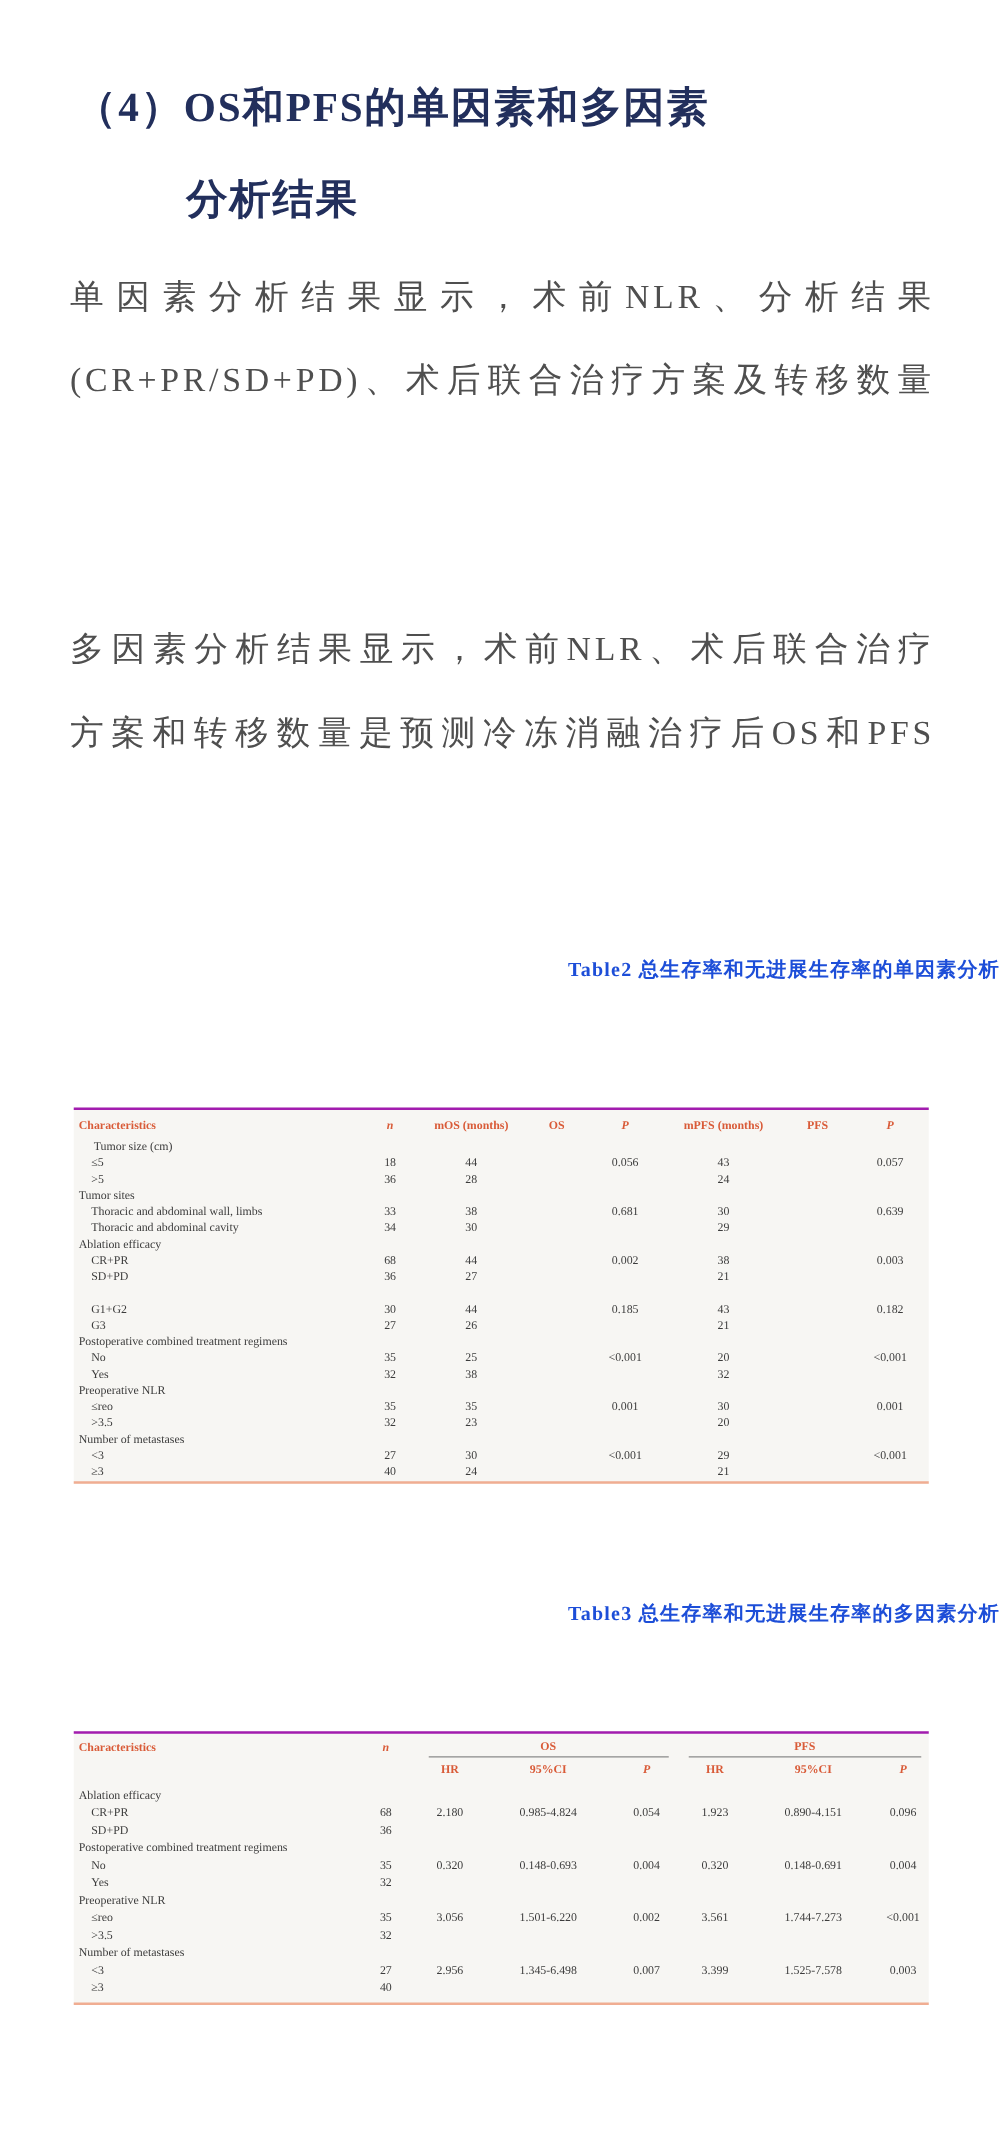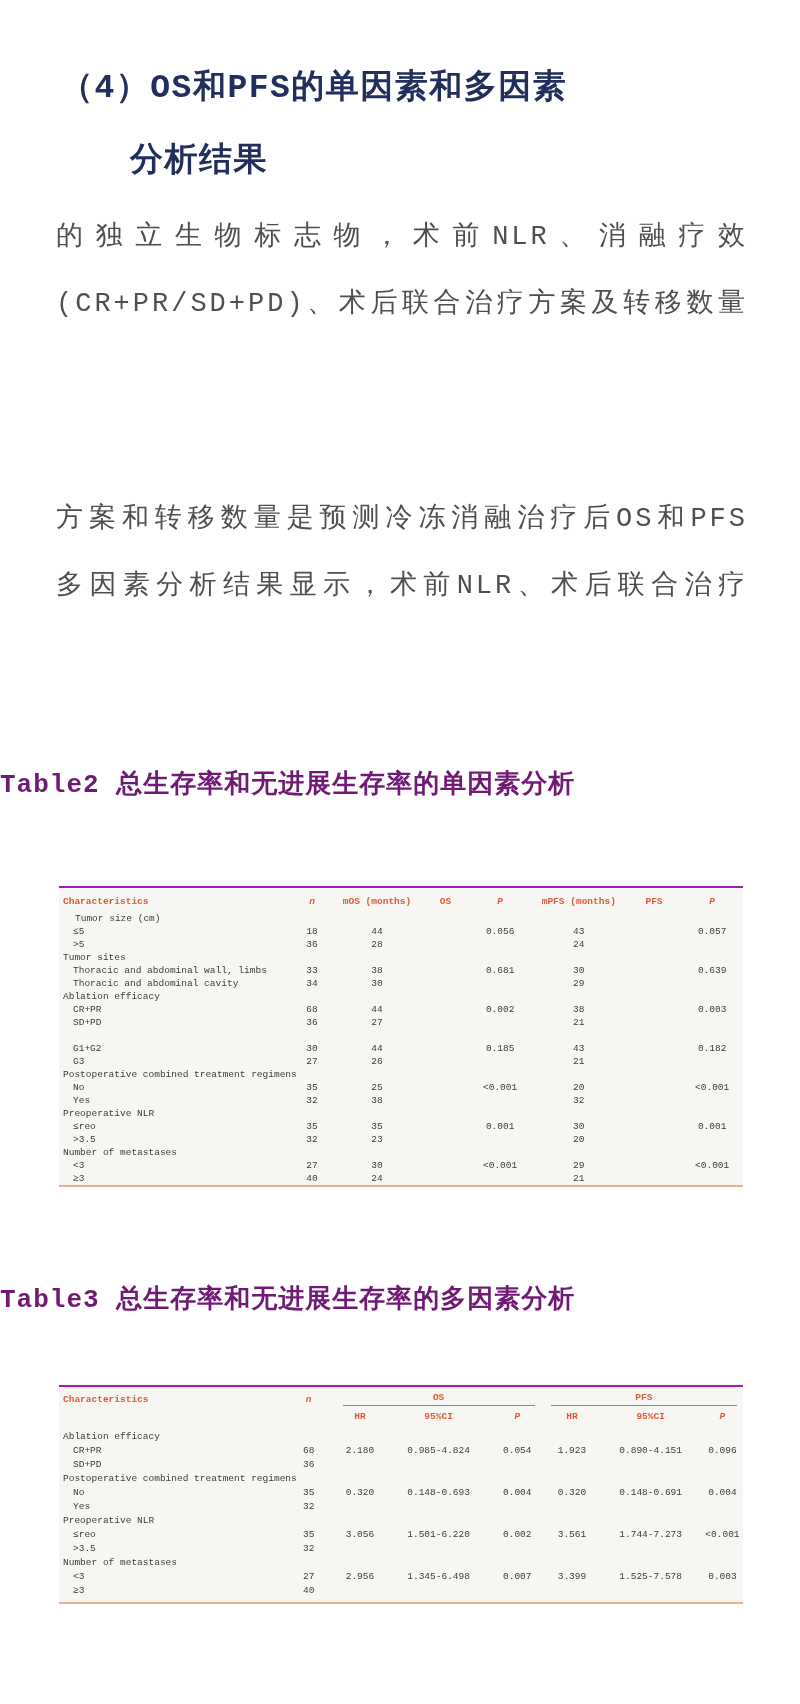--- a/index.html
+++ b/index.html
@@ -1,34 +1,34 @@
 <!DOCTYPE html>
 <html><head>
 <meta charset="utf-8">
 <style>
   html,body { margin:0; padding:0; background:#ffffff; }
   .doc {
     position:relative; width:800px; height:1644px; background:#ffffff;
-    font-family:Liberation Mono, monospace; overflow:hidden;
+    font-family:Liberation Serif, serif; overflow:hidden;
   }
 
   
   .heading { position:absolute; top:64px; left:60px; right:50px;
              color:#222f5c; font-weight:bold; font-size:33px; letter-spacing:1.5px; }
-  .h-line2 { margin-top:28px; margin-left:70px; }
+  .h-line2 { margin-top:28px; margin-left:89px; }
 
   
   .para { position:absolute; left:56px; width:692px; color:#4f4f4f;
           font-size:27px; letter-spacing:3px; }
   .pline { line-height:67px; white-space:nowrap; }
   .pline.just { text-align:justify; text-align-last:justify; }
 
   
-  .tbl-title { position:absolute; left:0; width:100%; text-align:left;
-               color:#701a75; font-weight:bold; font-size:26px; letter-spacing:1px; }
+  .tbl-title { position:absolute; left:0; width:100%; text-align:right;
+               color:#1d4ed8; font-weight:bold; font-size:16px; letter-spacing:1px; }
   #t2title { top:766px; }
   #t3title { top:1281px; }
 
   
   .tablewrap { position:absolute; left:59px; width:684px; background:#f7f6f3;
                border-top:2px solid #a21caf; border-bottom:2px solid #f0ad92;
                font-size:9.5px; color:#3c3c3c; }
   #table2 { top:886px; height:297px; }
   #table3 { top:1385px; height:215px; }
 
@@ -69,27 +69,27 @@
 <body>
 
 <div class="doc">
 
   <div class="heading">
     <div class="h-line1">（4）OS和PFS的单因素和多因素</div>
     <div class="h-line2">分析结果</div>
   </div>
 
   <div class="para" style="top:204px;">
-    <div class="pline just">的独立生物标志物，术前NLR、消融疗效</div>
+    <div class="pline just">单因素分析结果显示，术前NLR、分析结果</div>
     <div class="pline just">(CR+PR/SD+PD)、术后联合治疗方案及转移数量</div>
   </div>
 
   <div class="para" style="top:486px;">
+    <div class="pline just">多因素分析结果显示，术前NLR、术后联合治疗</div>
     <div class="pline just">方案和转移数量是预测冷冻消融治疗后OS和PFS</div>
-    <div class="pline just">多因素分析结果显示，术前NLR、术后联合治疗</div>
   </div>
 
   <div class="tbl-title" id="t2title">Table2 总生存率和无进展生存率的单因素分析</div>
 
   <div class="tablewrap" id="table2">
     <div class="thead t2grid">
       <div class="cell char">Characteristics</div>
       <div class="cell it">n</div>
       <div class="cell">mOS (months)</div>
       <div class="cell">OS</div>

